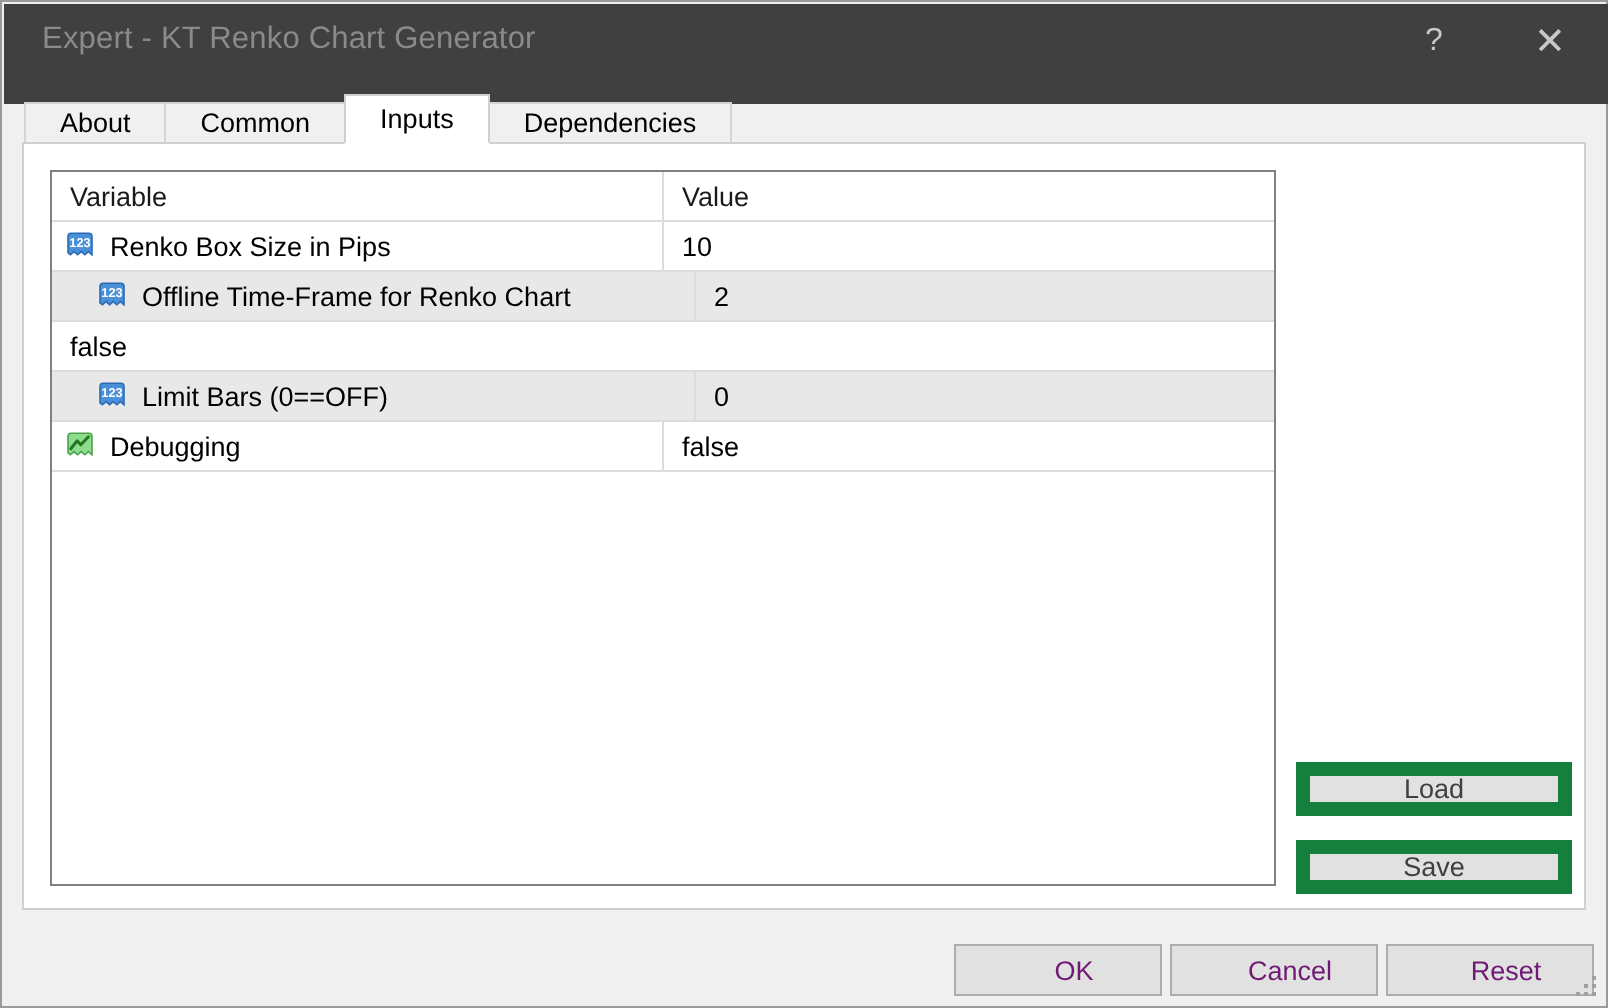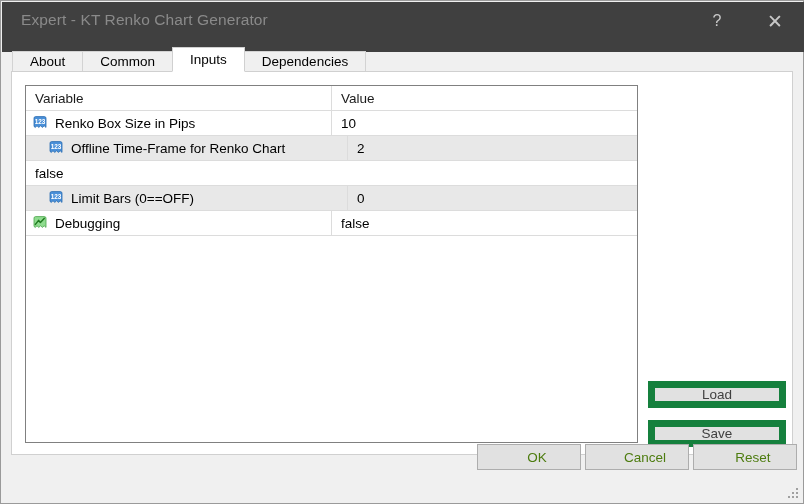--- a/index.html
+++ b/index.html
@@ -184,28 +184,28 @@
     align-items: center;
     justify-content: center;
     font-family: "Liberation Sans", sans-serif;
   }
   #load-btn { top: 309px; }
   #save-btn { top: 348px; }
 
   
   .footer-btn {
     position: absolute;
-    top: 443px;
+    top: 471px;
     width: 104px;
     height: 26px;
     background: #e1e1e1;
     border: 1px solid #adadad;
     box-sizing: border-box;
     font-size: 13.5px;
-    color: #4d7c0f;
+    color: #701a75;
     display: flex;
     align-items: center;
     justify-content: center;
     font-family: "Liberation Sans", sans-serif;
     padding-left: 16px;
   }
   #ok-btn { left: 476px; }
   #cancel-btn { left: 584px; }
   #reset-btn { left: 692px; }
 

